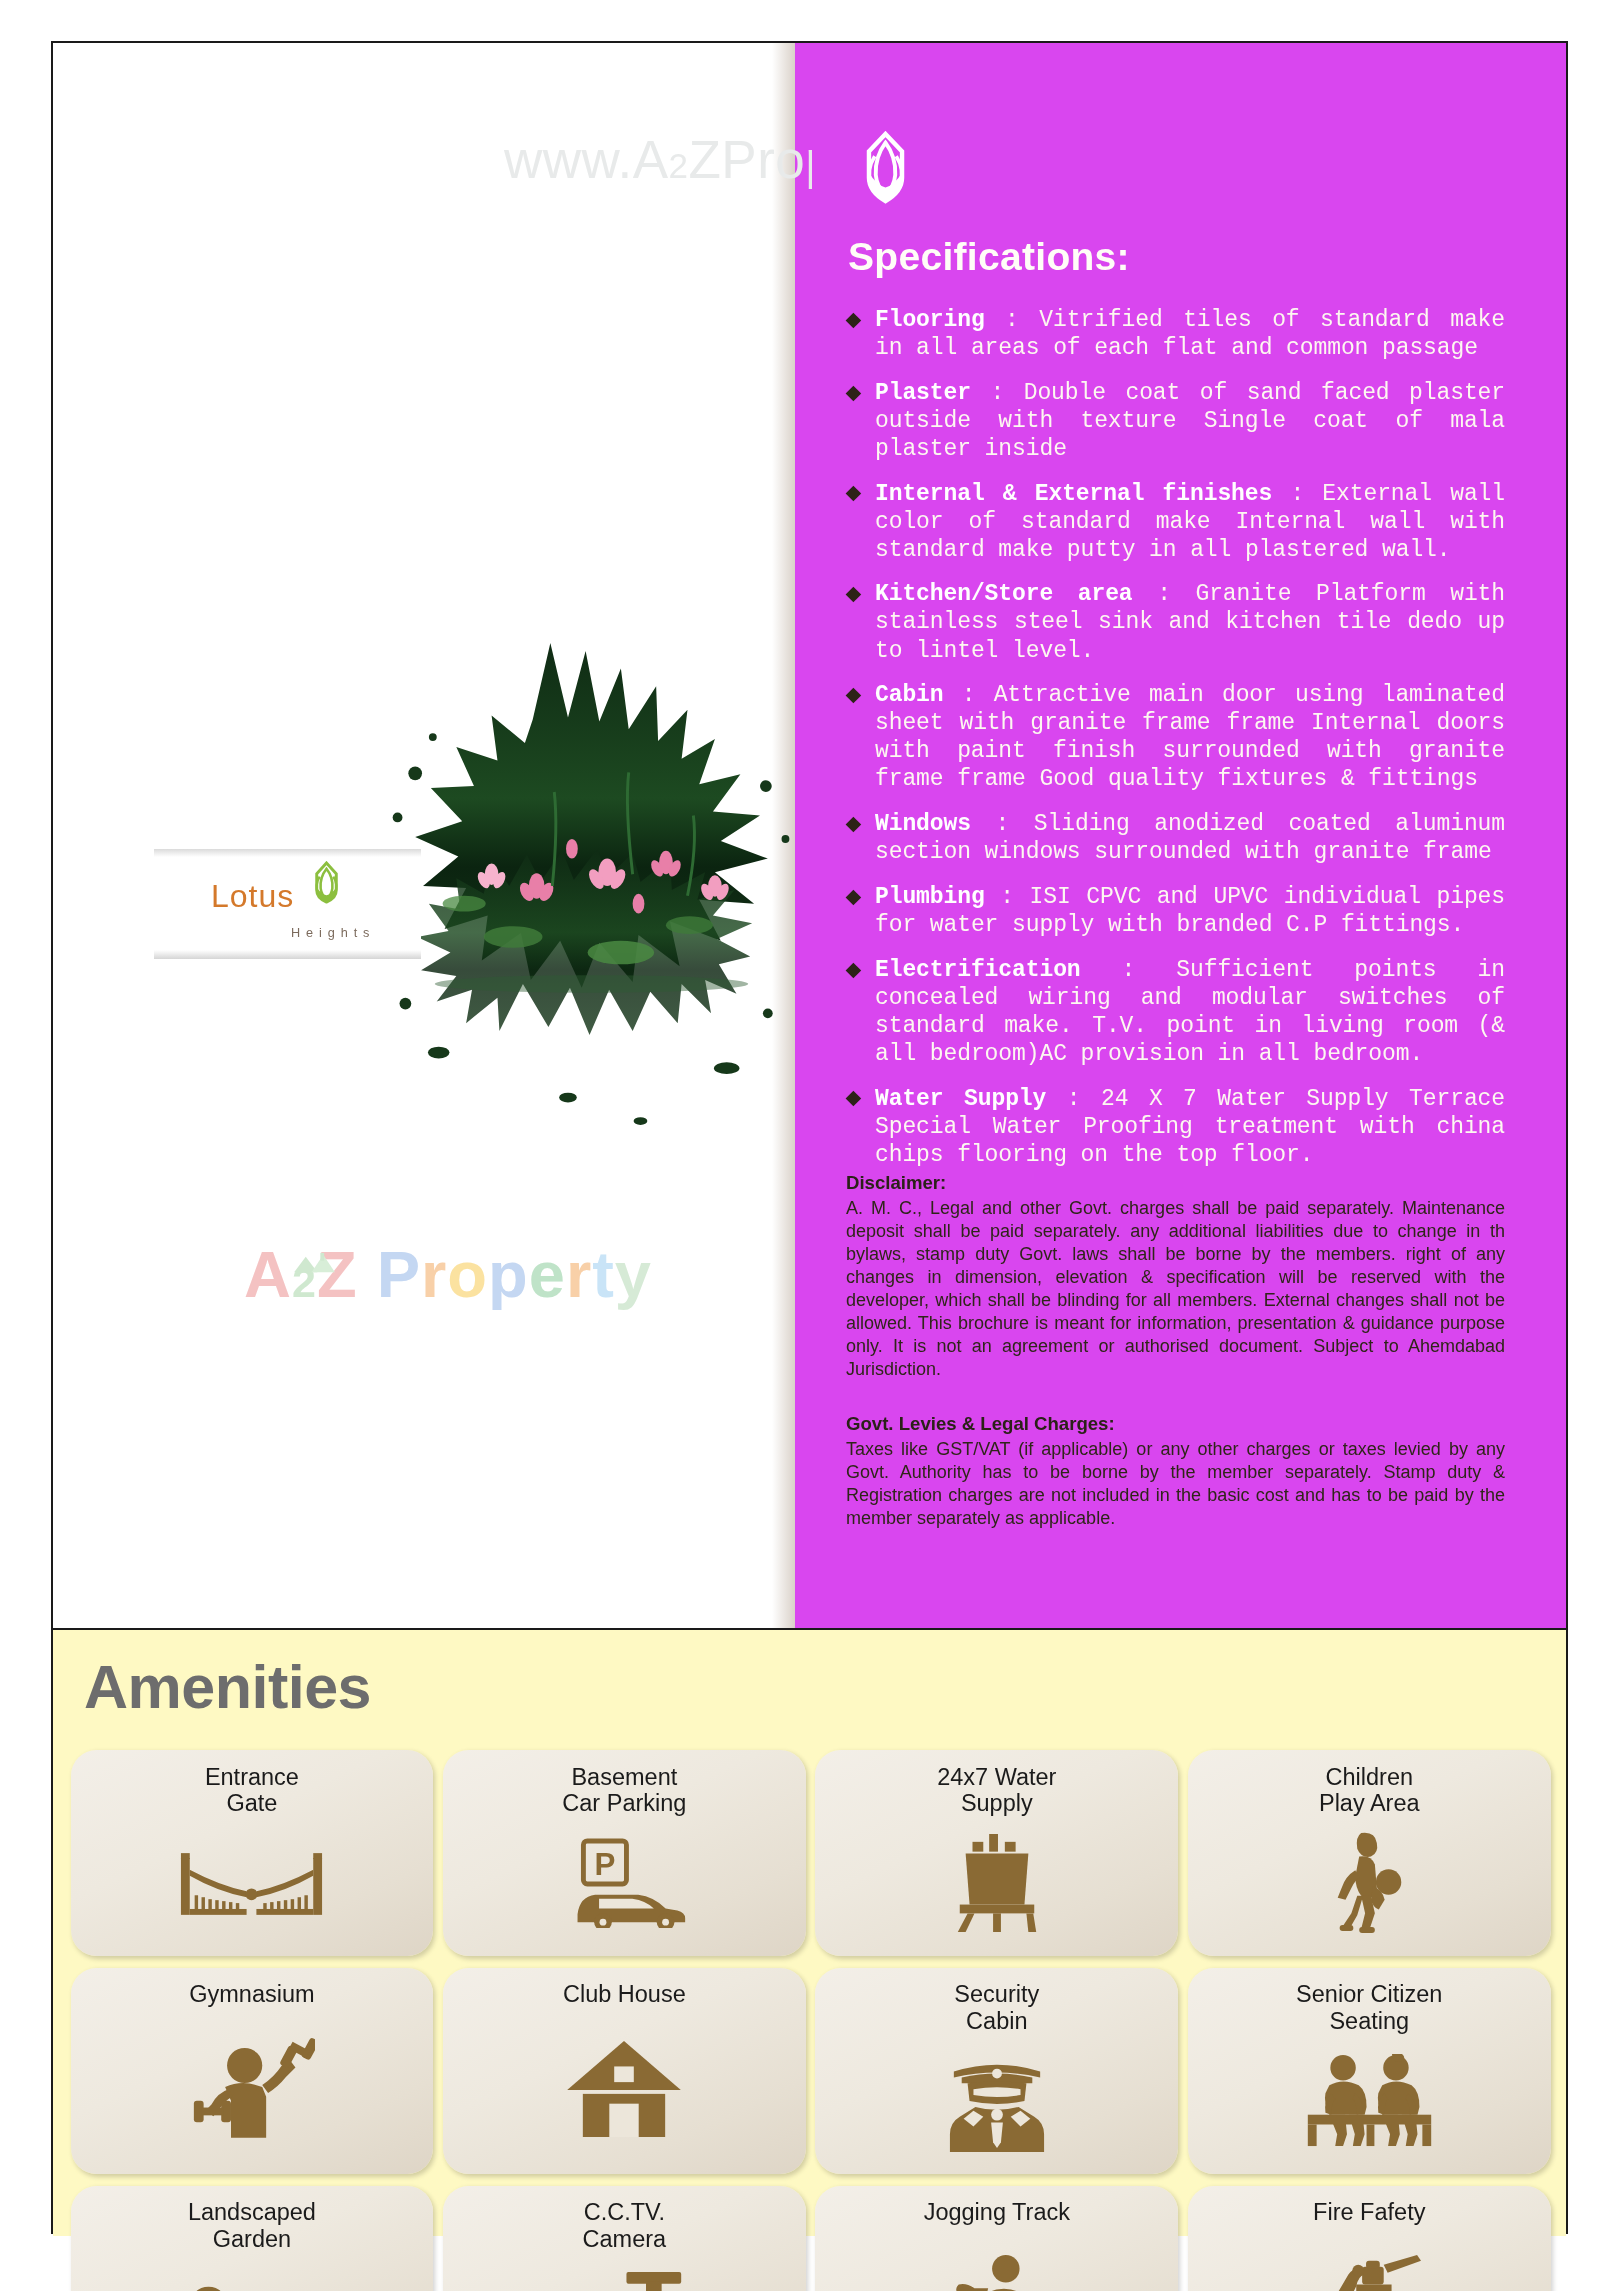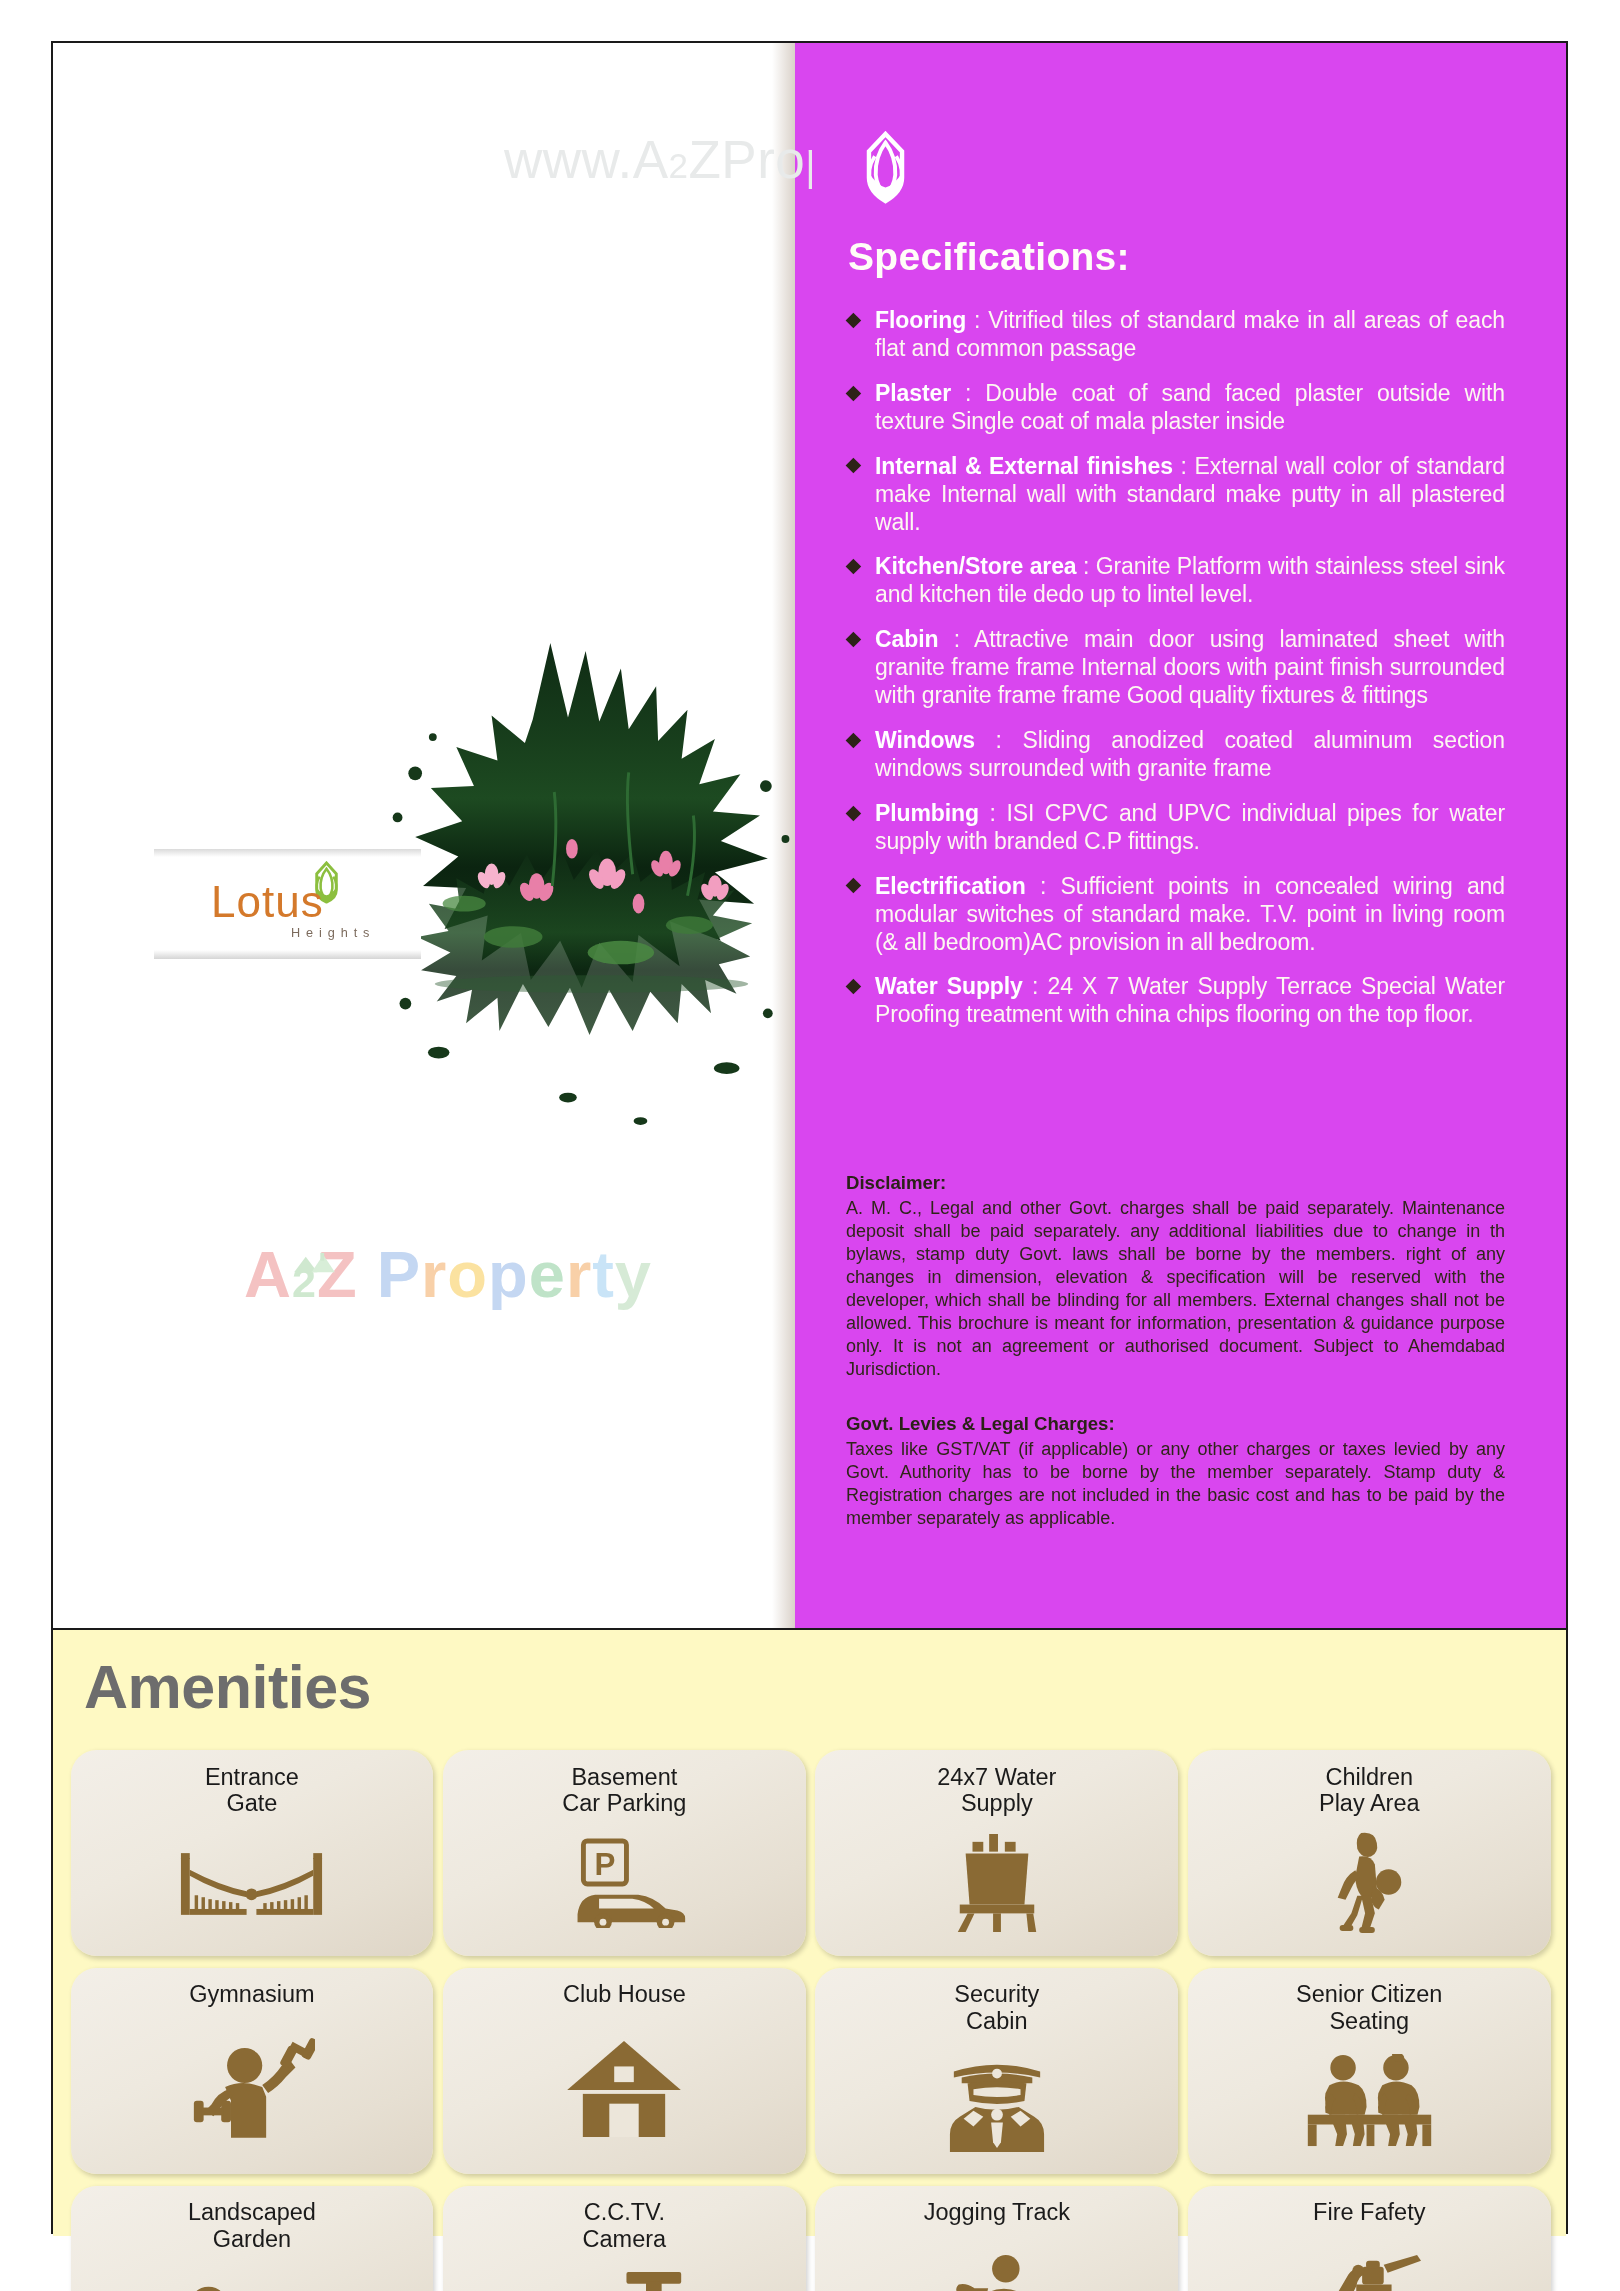--- a/index.html
+++ b/index.html
@@ -105,21 +105,21 @@
     background: linear-gradient(to top, rgba(150,150,150,.4), rgba(150,150,150,0));
   }
   .logo-mark {
     position: absolute;
     right: 71px; top: 11.8px;
     width: 47px; height: 43px;
   }
   .logo-word {
     position: absolute;
     left: 57px; top: 31px;
-    font-size: 44px;
+    font-size: 32px;
     color: #d4792b;
     font-family: "Liberation Sans", sans-serif;
     letter-spacing: 1px;
     line-height: 1;
   }
   .logo-sub {
     position: absolute;
     left: 137px; top: 77px;
     font-size: 12.7px;
     color: #7b6a5c;
@@ -171,20 +171,21 @@
     width: 10.8px; height: 10.8px;
     background: #2d2218;
     transform: rotate(45deg);
   }
   .spec-text {
     font-size: 23px;
     line-height: 1.22;
     color: #fdf8f0;
     text-align: justify;
     letter-spacing: -0.1px;
+    font-family: Liberation Mono, monospace;
   }
   .spec-text b { font-weight: bold; color: #ffffff; }
 
   .legal-block {
     position: absolute;
     left: 51px;
     width: 659px;
   }
   .legal-b1 { top: 1129px; }
   .legal-b2 { top: 1370px; }

